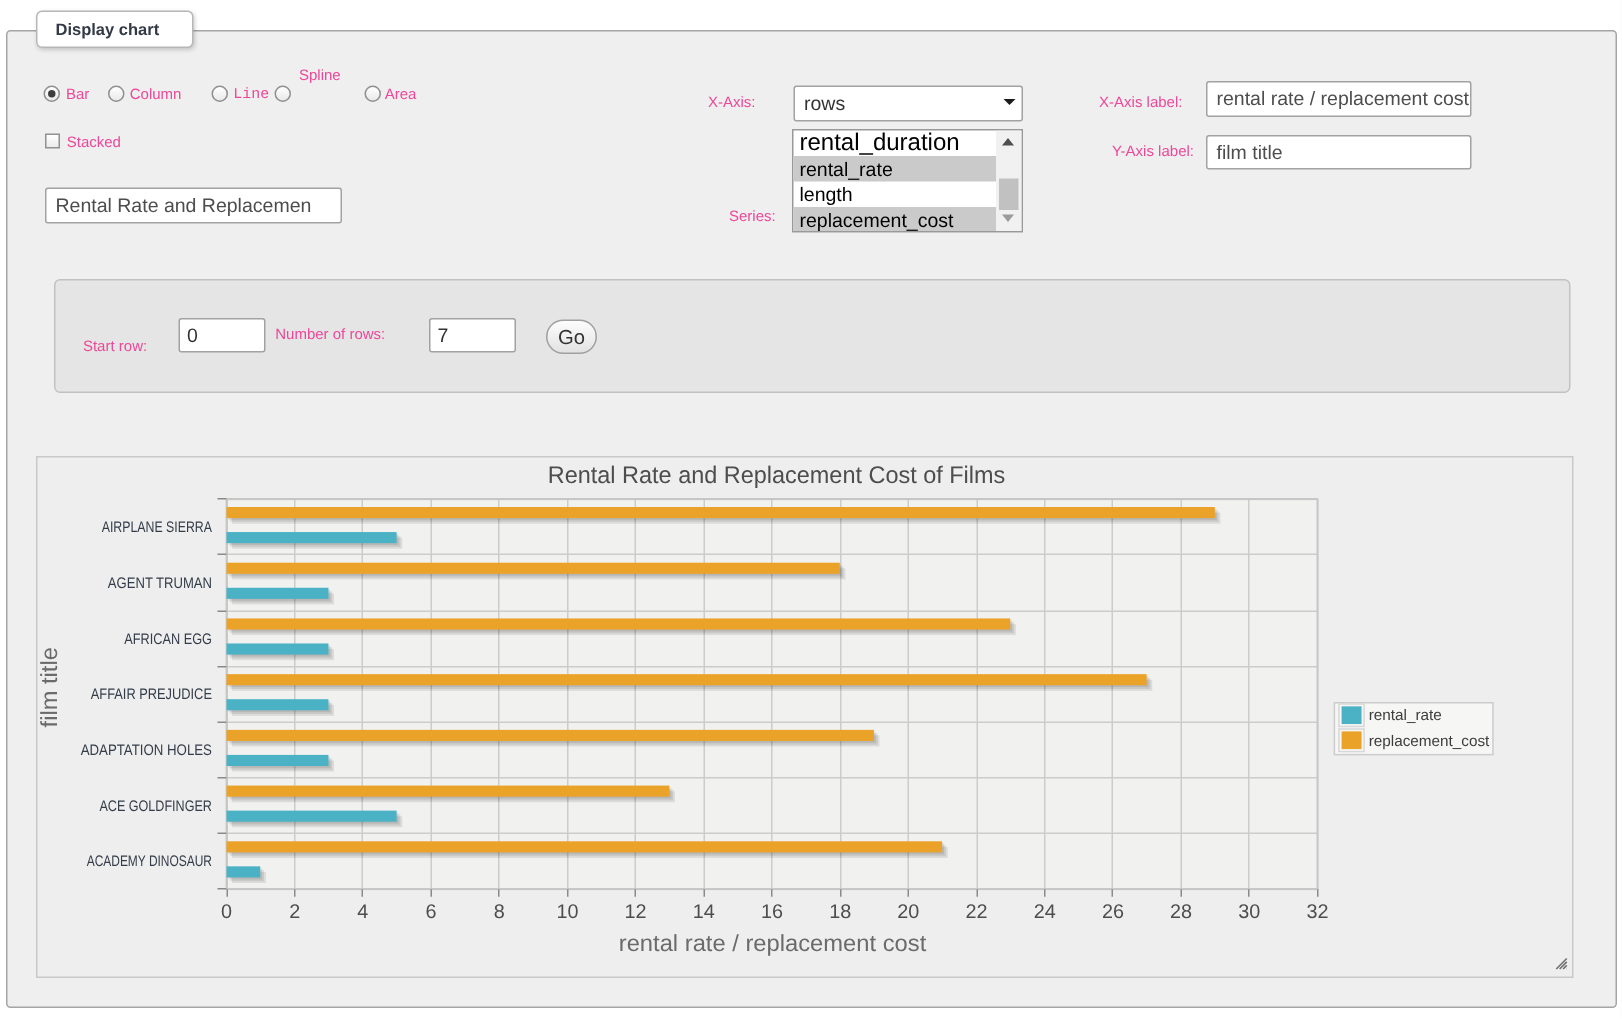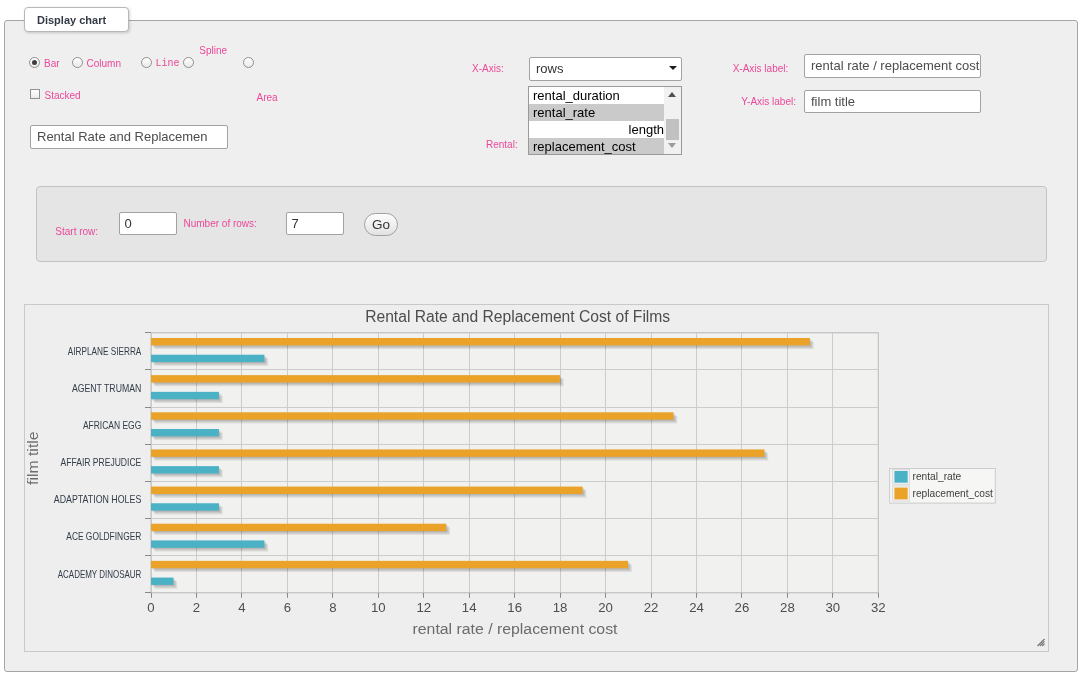--- a/index.html
+++ b/index.html
@@ -19,36 +19,36 @@
 
 <div class="radio sel" style="left:29px;top:56.5px;"></div>
 <div class="lbl" style="left:44px;top:55.5px;">Bar</div>
 <div class="radio" style="left:72px;top:56.5px;"></div>
 <div class="lbl" style="left:86.5px;top:55.5px;">Column</div>
 <div class="radio" style="left:141px;top:56.5px;"></div>
 <div class="lbl" style="left:155.5px;top:55.5px;font-family:Liberation Mono, monospace;">Line</div>
 <div class="radio" style="left:182.5px;top:56.5px;"></div>
 <div class="lbl" style="left:199.3px;top:43px;">Spline</div>
 <div class="radio" style="left:243.2px;top:56.5px;"></div>
-<div class="lbl" style="left:256.5px;top:55.5px;margin-top:34px;">Area</div>
+<div class="lbl" style="left:256.5px;top:55.5px;">Area</div>
 
 <div class="abs" style="left:30px;top:89px;width:10px;height:10px;border:1px solid #919191;background:linear-gradient(#ffffff,#ebebeb);"></div>
 <div class="lbl" style="left:44.5px;top:87.5px;">Stacked</div>
 
 <div class="inp" style="left:30px;top:125px;width:198px;height:24px;line-height:22px;">Rental Rate and Replacemen</div>
 
 <div class="lbl" style="left:472px;top:60.5px;">X-Axis:</div>
 <div class="inp" style="left:529px;top:57px;width:153px;height:24px;line-height:22px;color:#333;">rows</div>
 <div class="abs" style="left:668.5px;top:66px;width:0;height:0;border-left:4px solid transparent;border-right:4px solid transparent;border-top:4.5px solid #1b1b1b;"></div>
 
-<div class="lbl" style="left:486px;top:136.5px;">Rental:</div>
+<div class="lbl" style="left:486px;top:136.5px;">Series:</div>
 <div class="abs" style="left:528px;top:85.5px;width:154px;height:69px;background:#fff;border:1px solid #999;overflow:hidden;">
-  <div style="position:absolute;left:0;top:0;width:137px;height:17.25px;font-size:13px;line-height:17px;padding-left:4px;color:#000;white-space:nowrap;">rental_duration</div>
+  <div style="position:absolute;left:0;top:0;width:137px;height:17.25px;font-size:16px;line-height:17px;padding-left:4px;color:#000;white-space:nowrap;">rental_duration</div>
   <div style="position:absolute;left:0;top:17.25px;width:135px;height:17.25px;font-size:13px;line-height:17px;padding-left:4px;color:#000;background:#cacaca;white-space:nowrap;">rental_rate</div>
-  <div style="position:absolute;left:0;top:34.5px;width:135px;height:17.25px;font-size:13px;line-height:17px;padding-left:4px;color:#000;white-space:nowrap;text-align:right;">length</div>
+  <div style="position:absolute;left:0;top:34.5px;width:135px;height:17.25px;font-size:13px;line-height:17px;padding-left:4px;color:#000;white-space:nowrap;">length</div>
   <div style="position:absolute;left:0;top:51.75px;width:135px;height:17.25px;font-size:13px;line-height:17px;padding-left:4px;color:#000;background:#cacaca;white-space:nowrap;">replacement_cost</div>
 
   <div style="position:absolute;right:0;top:0;width:17px;height:67px;background:#f1f1f1;">
     <div style="position:absolute;left:4px;top:5.5px;width:0;height:0;border-left:4.5px solid transparent;border-right:4.5px solid transparent;border-bottom:5px solid #505050;"></div>
     <div style="position:absolute;left:4px;top:56px;width:0;height:0;border-left:4.5px solid transparent;border-right:4.5px solid transparent;border-top:5px solid #9b9b9b;"></div>
     <div style="position:absolute;left:2px;top:32px;width:13px;height:21px;background:#c1c1c1;"></div>
   </div>
 </div>
 
 <div class="lbl" style="left:725px;top:60.5px;width:71px;text-align:center;">X-Axis label:</div>

